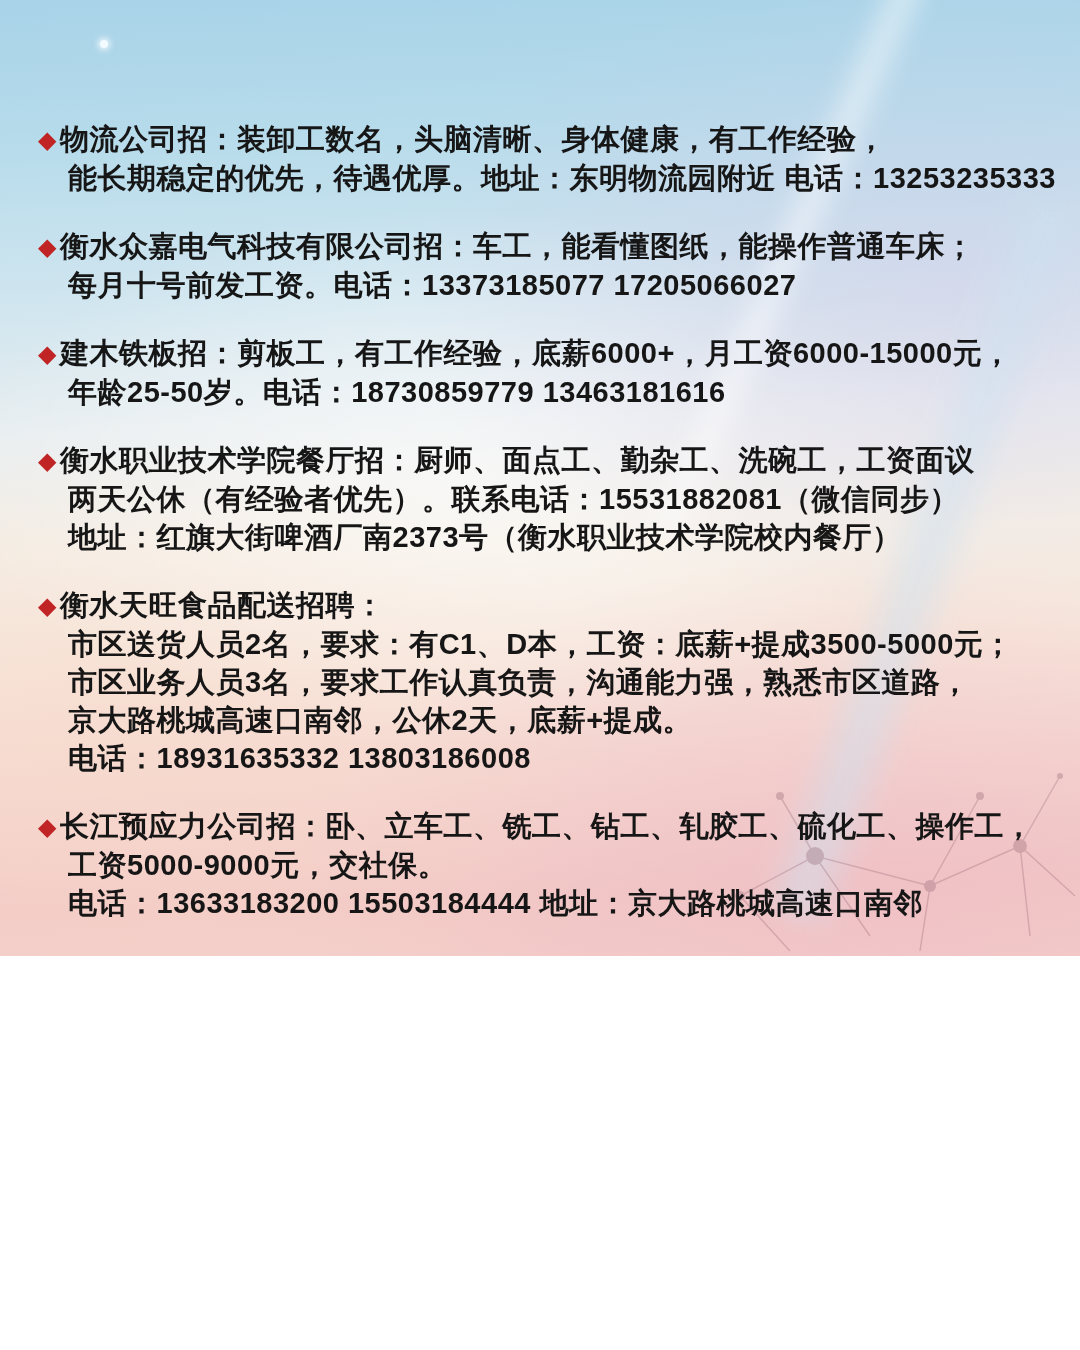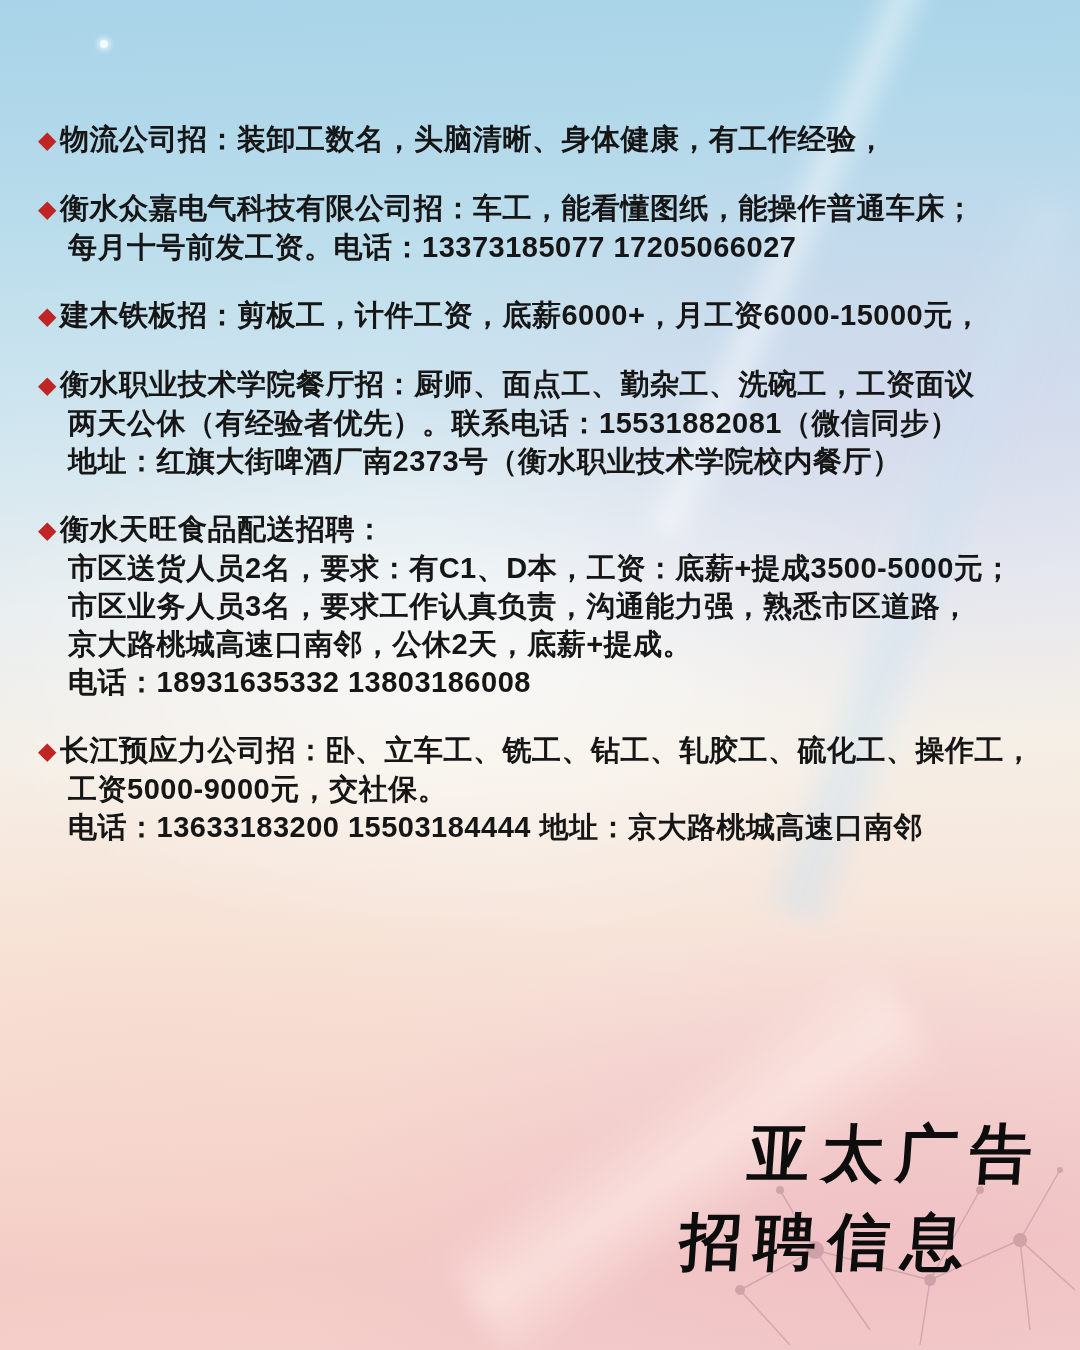--- a/index.html
+++ b/index.html
@@ -1,18 +1,18 @@
 <!DOCTYPE html>
 <html><head>
 <meta charset="utf-8">
 <style>
   html,body{margin:0;padding:0;}
   body{width:1080px;height:1350px;font-family:"Liberation Sans","DejaVu Sans",sans-serif;}
   .poster{
-    position:relative;width:1080px;height:1350px;overflow:hidden;
+    position:relative;width:1080px;height:956px;overflow:hidden;
     background:
       radial-gradient(900px 520px at 88% 30%, rgba(213,199,231,0.40), transparent 62%),
       radial-gradient(760px 420px at 42% 50%, rgba(255,255,255,0.55), transparent 65%),
       radial-gradient(820px 500px at 12% 80%, rgba(248,217,200,0.45), transparent 65%),
       radial-gradient(900px 520px at 82% 93%, rgba(238,186,196,0.55), transparent 65%),
       linear-gradient(178deg,#a8d3e8 0%,#b6dbeb 14%,#cfe5ef 30%,#e9eef0 44%,#f5efe6 56%,#f7e5da 68%,#f5d7d1 80%,#f2c9c6 92%,#f4cfca 100%);
   }
   .streak{position:absolute;pointer-events:none;}
   .streak1{left:760px;top:-60px;width:60px;height:620px;transform:rotate(24deg);
     background:linear-gradient(90deg,transparent,rgba(255,255,255,0.45),transparent);filter:blur(8px);}
@@ -60,27 +60,29 @@
       <circle cx="60" cy="60" r="4"></circle>
       <circle cx="260" cy="60" r="4"></circle>
       <circle cx="20" cy="160" r="5"></circle>
       <circle cx="340" cy="40" r="3"></circle>
     </g>
   </svg>
 
   <div class="listings">
       <div class="listing">
         <div class="line"><span class="bullet">◆</span><span>物流公司招：装卸工数名，头脑清晰、身体健康，有工作经验，</span></div>
+        <div class="line cont"><span>能长期稳定的优先，待遇优厚。地址：东明物流园附近 电话：13253235333</span></div>
       </div>
       <div class="listing">
         <div class="line"><span class="bullet">◆</span><span>衡水众嘉电气科技有限公司招：车工，能看懂图纸，能操作普通车床；</span></div>
         <div class="line cont"><span>每月十号前发工资。电话：13373185077  17205066027</span></div>
       </div>
       <div class="listing">
-        <div class="line"><span class="bullet">◆</span><span>建木铁板招：剪板工，计件工资，底薪6000+，月工资6000-15000元，</span></div>
+        <div class="line"><span class="bullet">◆</span><span>建木铁板招：剪板工，有工作经验，底薪6000+，月工资6000-15000元，</span></div>
+        <div class="line cont"><span>年龄25-50岁。电话：18730859779  13463181616</span></div>
       </div>
       <div class="listing">
         <div class="line"><span class="bullet">◆</span><span>衡水职业技术学院餐厅招：厨师、面点工、勤杂工、洗碗工，工资面议</span></div>
         <div class="line cont"><span>两天公休（有经验者优先）。联系电话：15531882081（微信同步）</span></div>
         <div class="line cont"><span>地址：红旗大街啤酒厂南2373号（衡水职业技术学院校内餐厅）</span></div>
       </div>
       <div class="listing">
       </div>
       <div class="listing">
         <div class="line"><span class="bullet">◆</span><span>衡水天旺食品配送招聘：</span></div>

